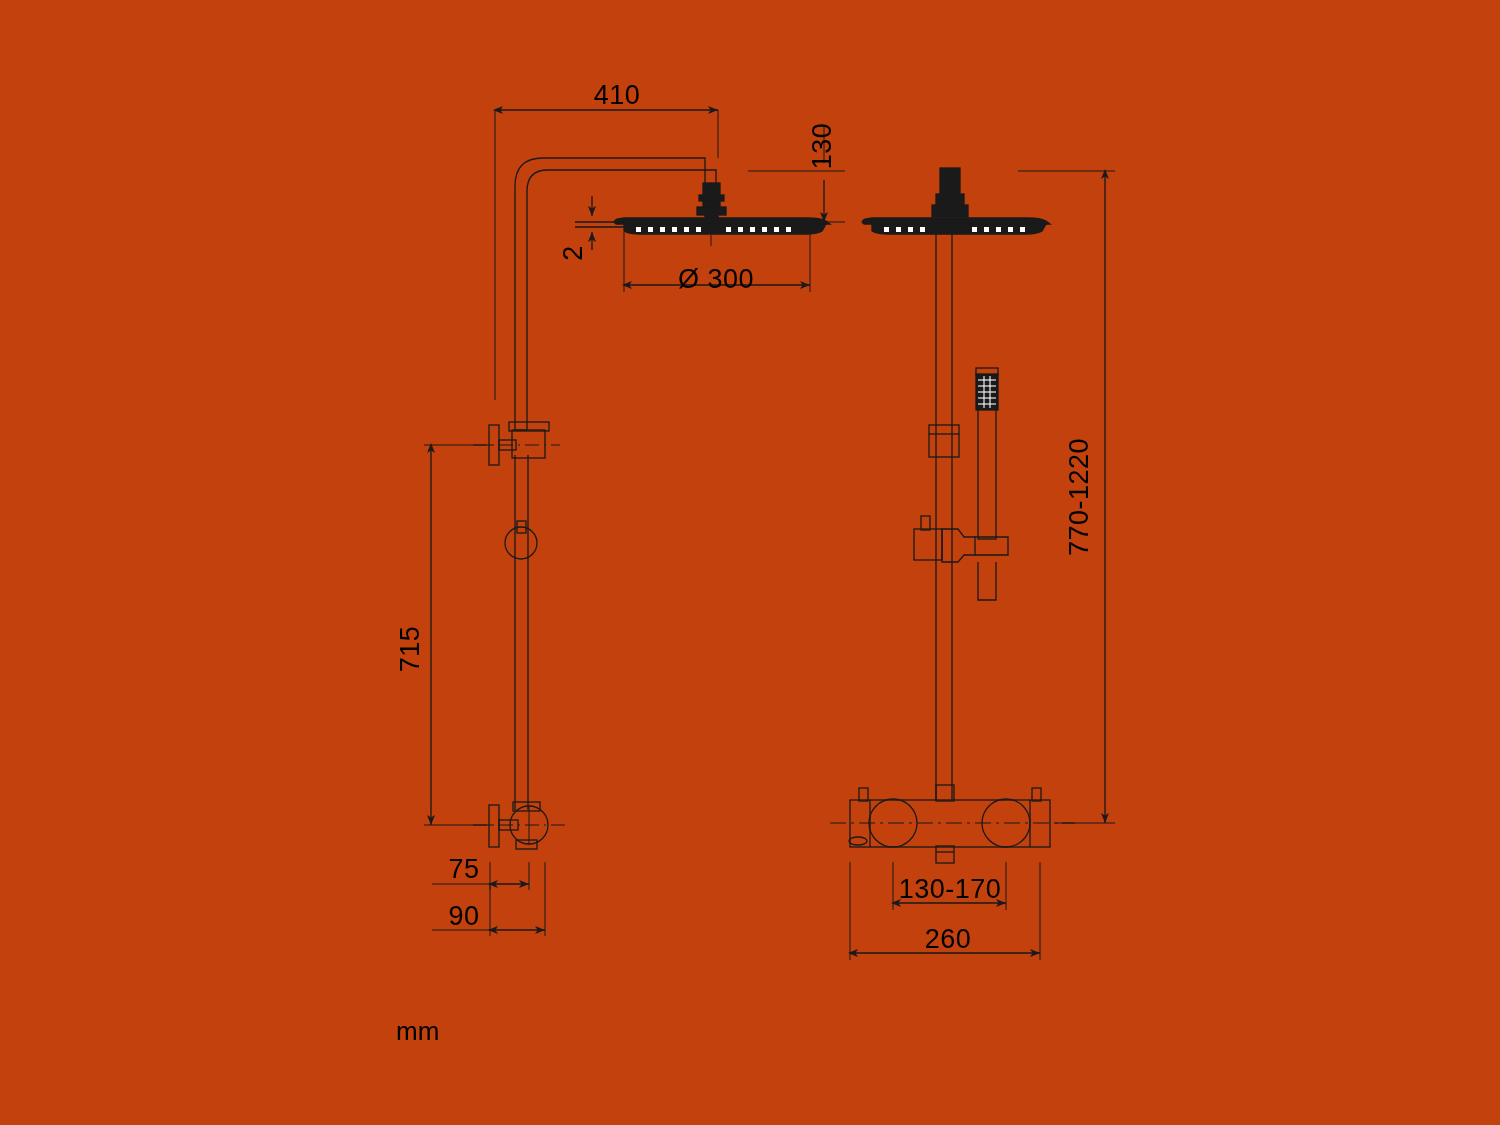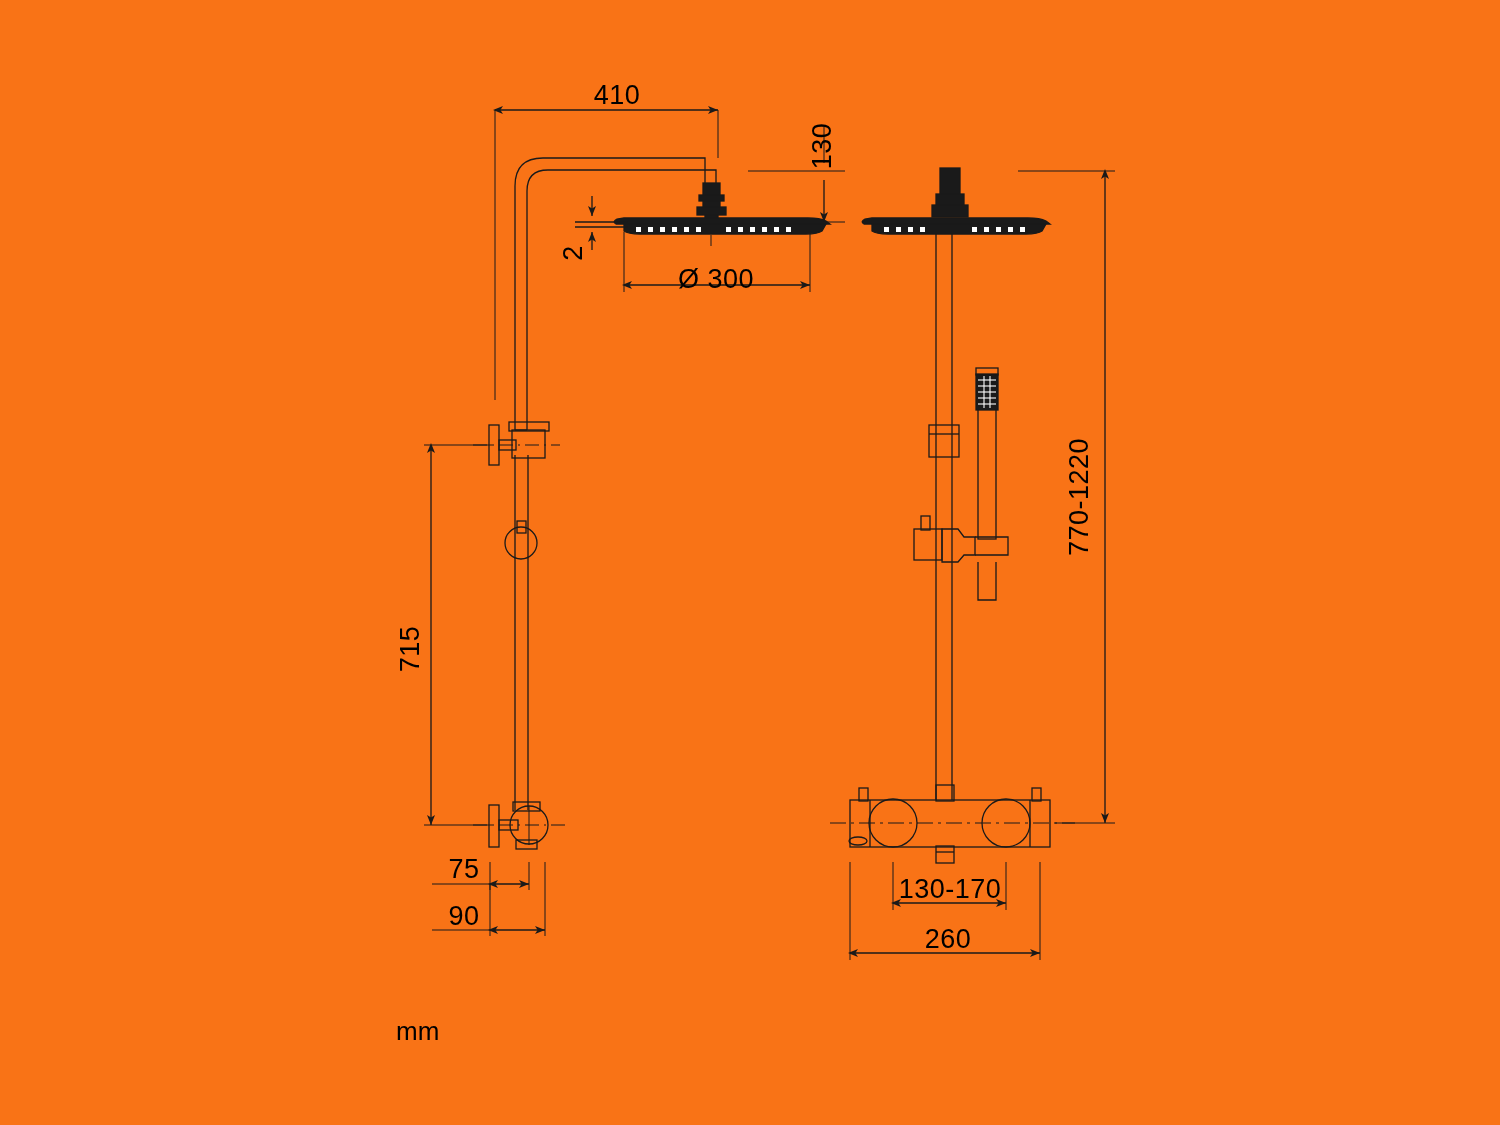--- a/index.html
+++ b/index.html
@@ -10,21 +10,21 @@
   body {
     width: 1500px;
     height: 1125px;
     font-family: "Liberation Sans", sans-serif;
     overflow: hidden;
   }
   #drawing-root {
     position: relative;
     width: 1500px;
     height: 1125px;
-    background: #f97316;
+    background: #c2410c;
   }
   svg.cad {
     position: absolute;
     left: 0;
     top: 0;
     width: 1500px;
     height: 1125px;
   }
   .dimtext {
     font-family: "Liberation Sans", sans-serif;

